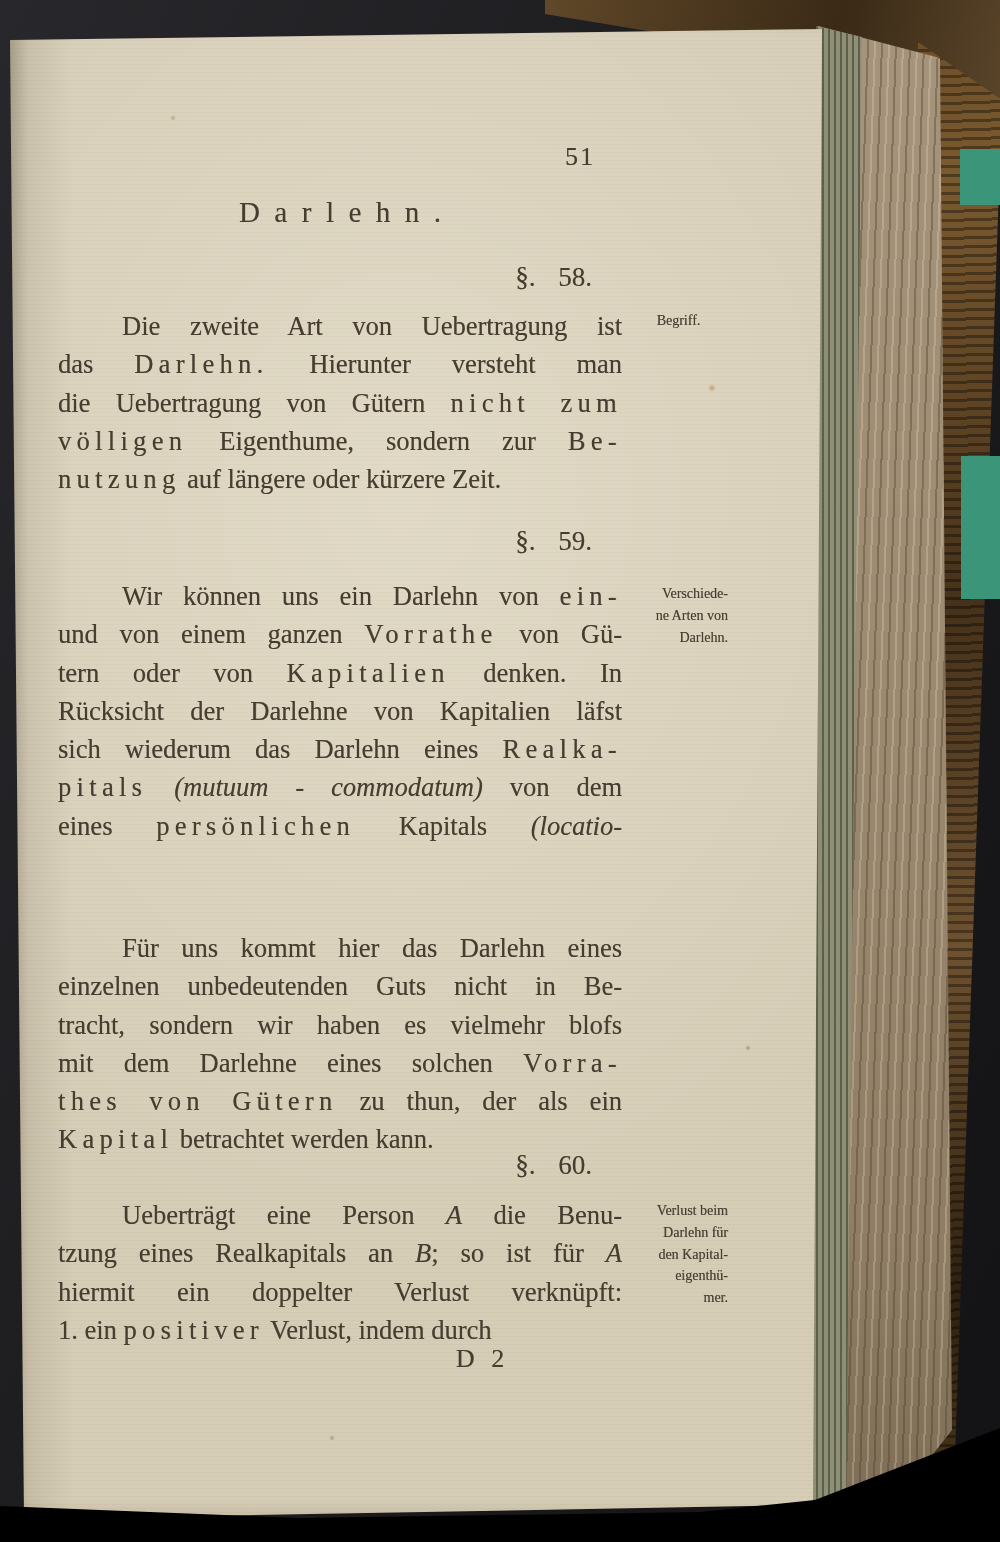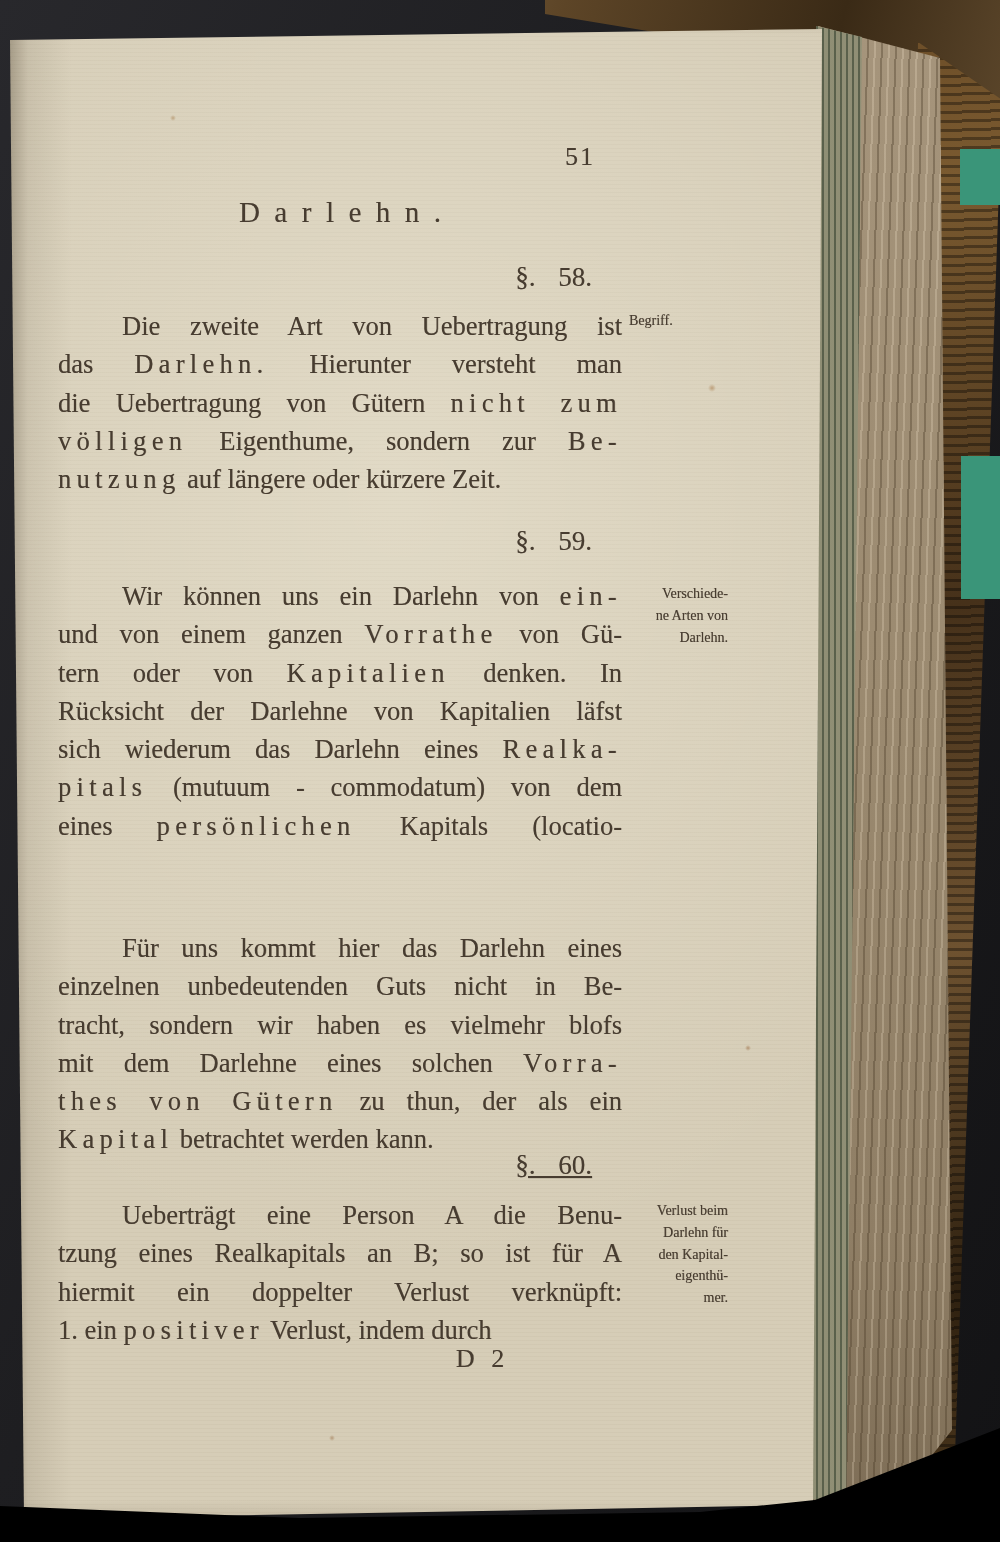--- a/index.html
+++ b/index.html
@@ -50,34 +50,34 @@
       repeating-linear-gradient(to bottom,rgba(128,116,90,0.055) 0 1px,transparent 1px 4px),
       var(--paper,#d6cdb7); border-radius: 12px;}
 
   .page *{color:var(--ink,#473c30);}
   .txt{position:absolute;text-shadow:0.3px 0.3px 0.6px rgba(62,50,38,0.45);}
 
   .pnum{left:540px;top:142px;width:80px;text-align:center;font-size:26px;letter-spacing:2px;}
   .chapter{left:58px;top:196px;width:564px;text-align:center;font-size:29px;
            letter-spacing:0.5em;text-indent:0.5em;}
   .shead{left:58px;width:534px;text-align:right;font-size:27px;word-spacing:16px;}
-  .sh58{top:262px;} .sh59{top:526px;} .sh60{top:1150px;text-decoration:underline;}
+  .sh58{top:262px;} .sh59{top:526px;} .sh60{top:1150px;}
 
   .para{left:58px;width:564px;font-size:26.5px;line-height:38.3px;}
   .p58{top:307px;} .p59a{top:577px;} .p59b{top:901px;margin-top:28px;} .p60{top:1196px;}
   .tline{text-align:justify;text-align-last:justify;}
   .tline.last{text-align-last:left;}
   .para .tline:first-child{text-indent:64px;}
   .sp{letter-spacing:0.20em;}
   .sp2{letter-spacing:0.26em;}
-  .it{margin-top:20px;}
+  .it{font-style:italic;margin-top:20px;}
 
   .mnote{left:622px;width:106px;font-size:14px;line-height:21.8px;}
   .mnote .mline{text-align:right;}
-  .mnote.flush .mline{text-align:left;margin-left:7px;}
+  .mnote.flush .mline{text-align:center;margin-left:7px;}
   .mn58{top:310px;} .mn59{top:583px;} .mn60{top:1200px;}
 
   .sig{left:420px;top:1344px;width:120px;text-align:center;font-size:26px;word-spacing:10px;}
 </style>
 </head>
 <body>
 
 <div class="stage">
   <div class="layer top-band"></div>
   <div class="layer leather"></div>

